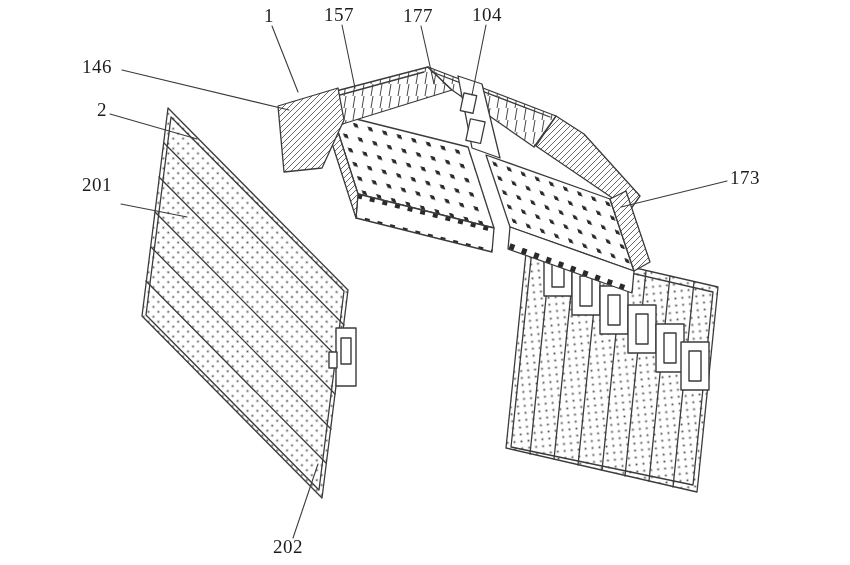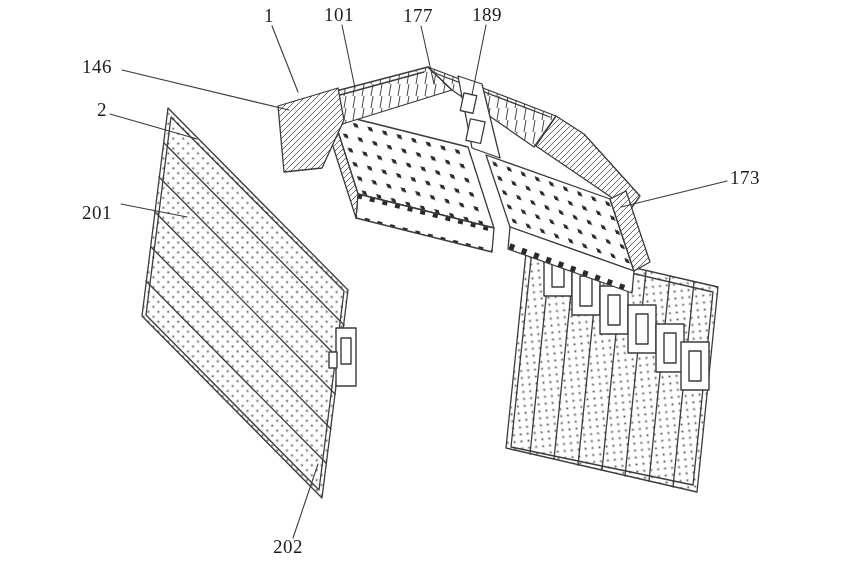--- a/index.html
+++ b/index.html
@@ -145,22 +145,22 @@
       <line x1="122" y1="70" x2="289" y2="110"></line>
       <line x1="110" y1="114" x2="197" y2="139"></line>
       <line x1="121" y1="204" x2="187" y2="217"></line>
       <line x1="727" y1="181" x2="621" y2="207"></line>
       <line x1="293" y1="538" x2="318" y2="464"></line>
     </g>
   </g>
 </svg>
 
 <div class="ref-label" style="left:269px;top:16px">1</div>
-<div class="ref-label" style="left:339px;top:15px">101</div>
+<div class="ref-label" style="left:339px;top:15px">157</div>
 <div class="ref-label" style="left:418px;top:16px">177</div>
-<div class="ref-label" style="left:487px;top:15px">189</div>
+<div class="ref-label" style="left:487px;top:15px">104</div>
 <div class="ref-label" style="left:97px;top:67px">146</div>
 <div class="ref-label" style="left:102px;top:110px">2</div>
-<div class="ref-label" style="left:97px;top:213px">201</div>
+<div class="ref-label" style="left:97px;top:185px">201</div>
 <div class="ref-label" style="left:745px;top:178px">173</div>
 <div class="ref-label" style="left:288px;top:547px">202</div>
 
 </div>
 
 </body></html>

